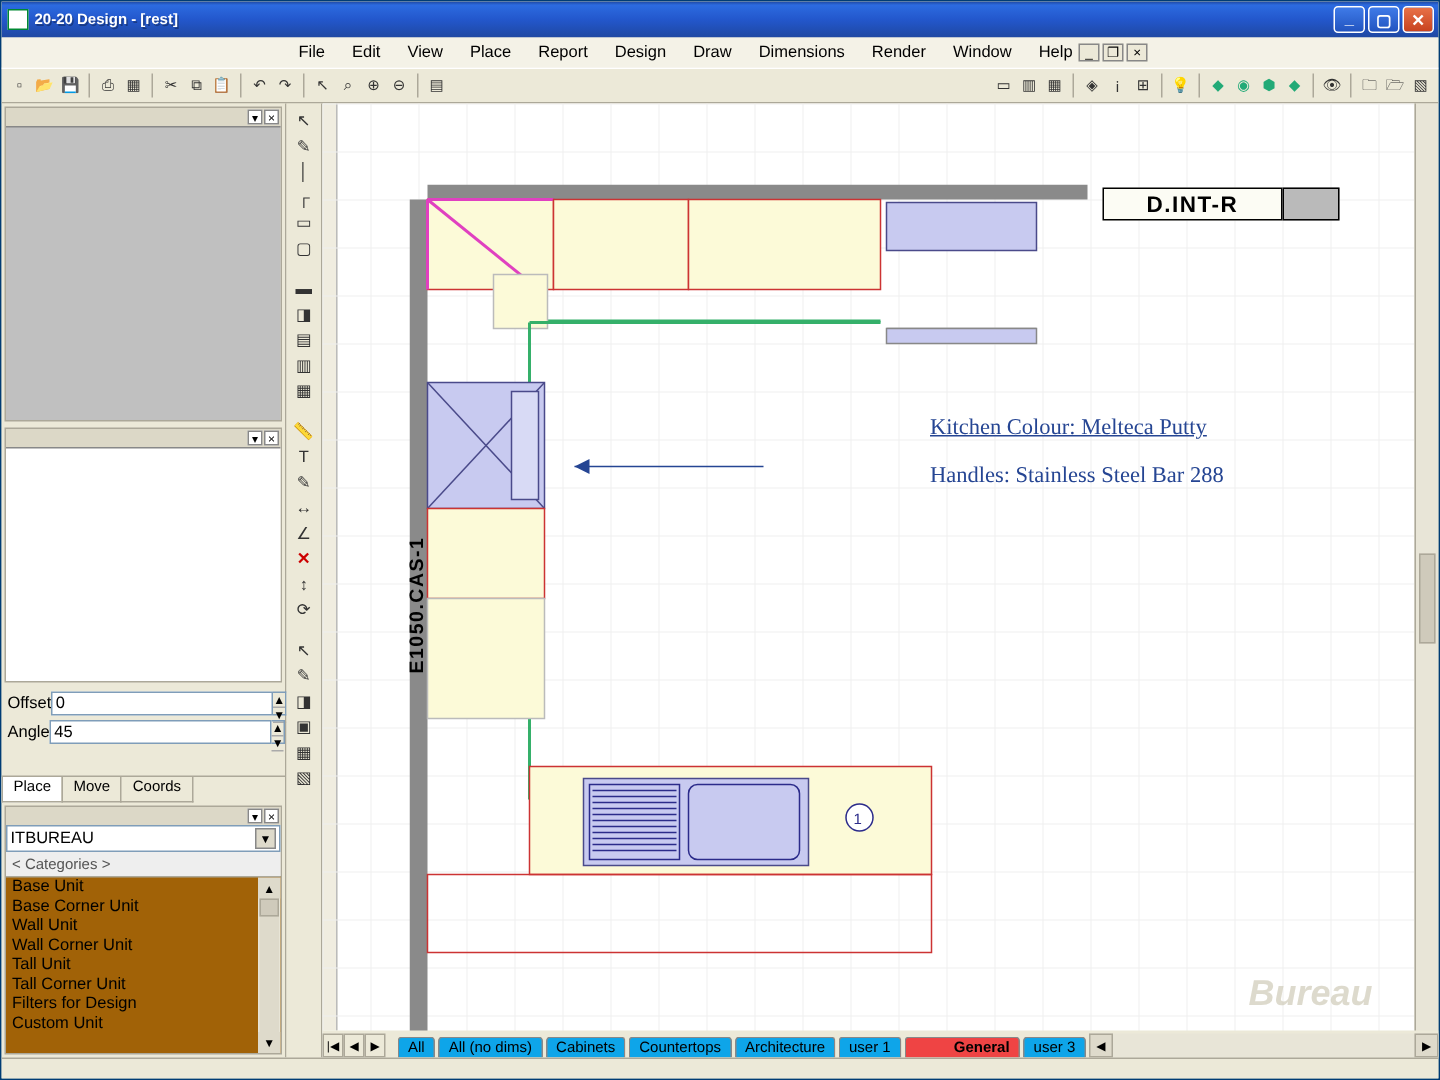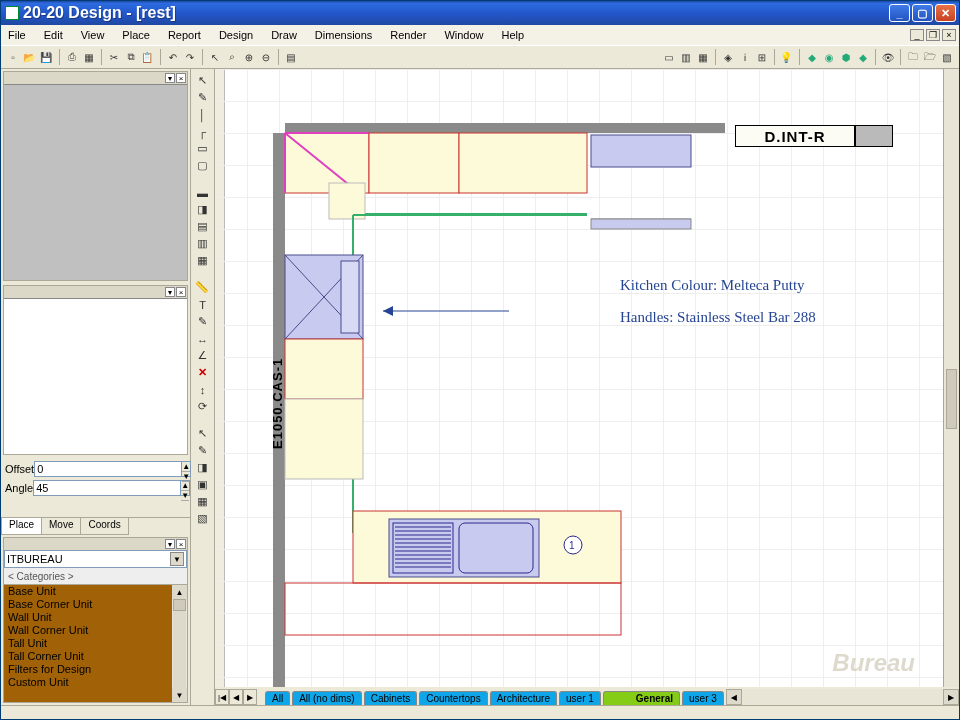--- a/index.html
+++ b/index.html
@@ -12,26 +12,26 @@
   position: relative;
   border: 1px solid #003c74;
 }
 .titlebar {
   height: 24px;
   background: linear-gradient(to bottom,#1f48a2 0%,#2c6be0 10%,#2357cc 50%,#1f48a2 100%);
   display: flex; align-items: center; padding: 0 3px 0 4px;
   color: #fff; font-weight: bold;
 }
 .titlebar .icon { width:14px;height:14px;background:#fff;border:1px solid #083;display:inline-block;margin-right:4px;}
-.titlebar .title { flex:1; font-size:16px; text-shadow:1px 1px 0 rgba(0,0,0,.3);}
+.titlebar .title { flex:1; font-size:10px; text-shadow:1px 1px 0 rgba(0,0,0,.3);}
 .winbtn { width:21px;height:18px;margin-left:2px;border:1px solid #fff;border-radius:3px;
   display:flex;align-items:center;justify-content:center;font-size:11px;color:#fff;}
 .min,.max{background:linear-gradient(#3f7be8,#2254c0);}
 .close{background:linear-gradient(#e87248,#c8421f);}
-.menubar{height:20px;background:#f4f2e7;display:flex;align-items:center;padding:0 3px;font-size:11px;color:#000;justify-content:space-between;}
+.menubar{height:20px;background:#f4f2e7;display:flex;align-items:center;padding:0 3px;font-size:11px;color:#000;justify-content:center;}
 .menubar .menus{display:flex;gap:10px;}
 .menubar .menus span{padding:2px 4px;}
 .mdicontrols{display:flex;gap:2px;}
 .mdicontrols .mdibtn{width:14px;height:12px;border:1px solid #888;background:#ece9d8;font-size:9px;display:flex;align-items:center;justify-content:center;}
 .toolbar{height:24px;border-top:1px solid #fff;border-bottom:1px solid #aca899;background:#ece9d8;display:flex;align-items:center;padding:0 4px;gap:1px;}
 .tbtn{width:16px;height:16px;border:1px solid transparent;display:flex;align-items:center;justify-content:center;font-size:10px;color:#333;}
 .tsep{width:1px;height:16px;background:#aca899;margin:0 3px;}
 
 .mainrow{position:absolute;top:68px;left:0;right:0;bottom:14px;display:flex;}
 .leftcol{width:190px;display:flex;flex-direction:column;background:#ece9d8;border-right:1px solid #aca899;}
@@ -66,21 +66,21 @@
 .listbox{flex:1;background:#a16207;border-top:1px solid #aca899;overflow:hidden;position:relative;font-size:11px;}
 .listbox .item{padding:0 4px;height:13px;line-height:13px;}
 .listbox .sbv2{position:absolute;top:0;right:0;width:15px;bottom:0;background:#e8e5d7;}
 .listbox .sbv2 .bar{position:absolute;top:14px;bottom:14px;left:1px;right:1px;background:#dedacb;}
 .listbox .sbv2 .thm{position:absolute;top:14px;left:1px;right:1px;height:12px;background:#cfcabb;border:1px solid #aca899;}
 .listbox .sbv2 .upbtn,.listbox .sbv2 .dnbtn{position:absolute;left:0;right:0;height:14px;background:#dedacb;display:flex;align-items:center;justify-content:center;font-size:8px;}
 .listbox .sbv2 .upbtn{top:0;} .listbox .sbv2 .dnbtn{bottom:0;}
 
 .bottombar{position:absolute;left:214px;right:0;bottom:14px;height:18px;background:#ece9d8;display:flex;align-items:flex-end;}
 .btab{border:1px solid #888;border-bottom:none;background:#0ea5e9;font-size:10px;padding:1px 6px;margin-right:2px;border-radius:3px 3px 0 0;}
-.btab.active{background:#84cc16;font-weight:bold;padding-left:32px;}
+.btab.active{background:#ef4444;font-weight:bold;padding-left:32px;}
 .hscroll{flex:1;height:16px;background:#e8e5d7;display:flex;align-items:center;justify-content:space-between;}
 .hscroll .hbtn{width:16px;height:16px;background:#dedacb;border:1px solid #aca899;font-size:8px;display:flex;align-items:center;justify-content:center;}
 
 .statusbar{position:absolute;left:0;right:0;bottom:0;height:14px;background:#ece9d8;border-top:1px solid #aca899;}
 
 .grid{position:absolute;top:0;left:0;right:0;bottom:0;background-image:
   linear-gradient(#eee 1px,transparent 1px),linear-gradient(90deg,#eee 1px,transparent 1px);
   background-size:32px 32px;
 }
 .ruler-left{position:absolute;top:0;left:0;width:10px;bottom:18px;background:#f0ede0;border-right:1px solid #bbb;}
@@ -326,21 +326,21 @@
       <path d="M110 188 l10 -5 v10 z" fill="#254593"></path>
       <line x1="318" y1="96" x2="418" y2="96" stroke="#888"></line>
       <rect x="318" y="96" width="100" height="10" fill="#c8caf0" stroke="#888"></rect>
     </svg>
 
     <div class="labelbox" style="top:56px;left:520px;width:120px;height:22px;">
       <span>D.INT-R</span>
     </div>
     <div style="position:absolute;top:56px;left:640px;width:38px;height:22px;background:#bababa;border:1px solid #000;"></div>
 
-    <div class="anno" style="top:208px;left:405px;">Kitchen Colour: Melteca Putty</div>
+    <div class="anno" style="top:208px;left:405px;text-decoration:underline;">Kitchen Colour: Melteca Putty</div>
     <div class="anno" style="top:240px;left:405px;">Handles: Stainless Steel Bar 288</div>
 
 
     <div style="position:absolute;top:380px;left:55px;transform:rotate(-90deg);transform-origin:left top;font-size:13px;font-weight:bold;letter-spacing:1px;">E1050.CAS-1</div>
 
     <div class="watermark">Bureau</div>
   </div>
 
   <div class="sbv">
       <div class="sbthumb"></div>

